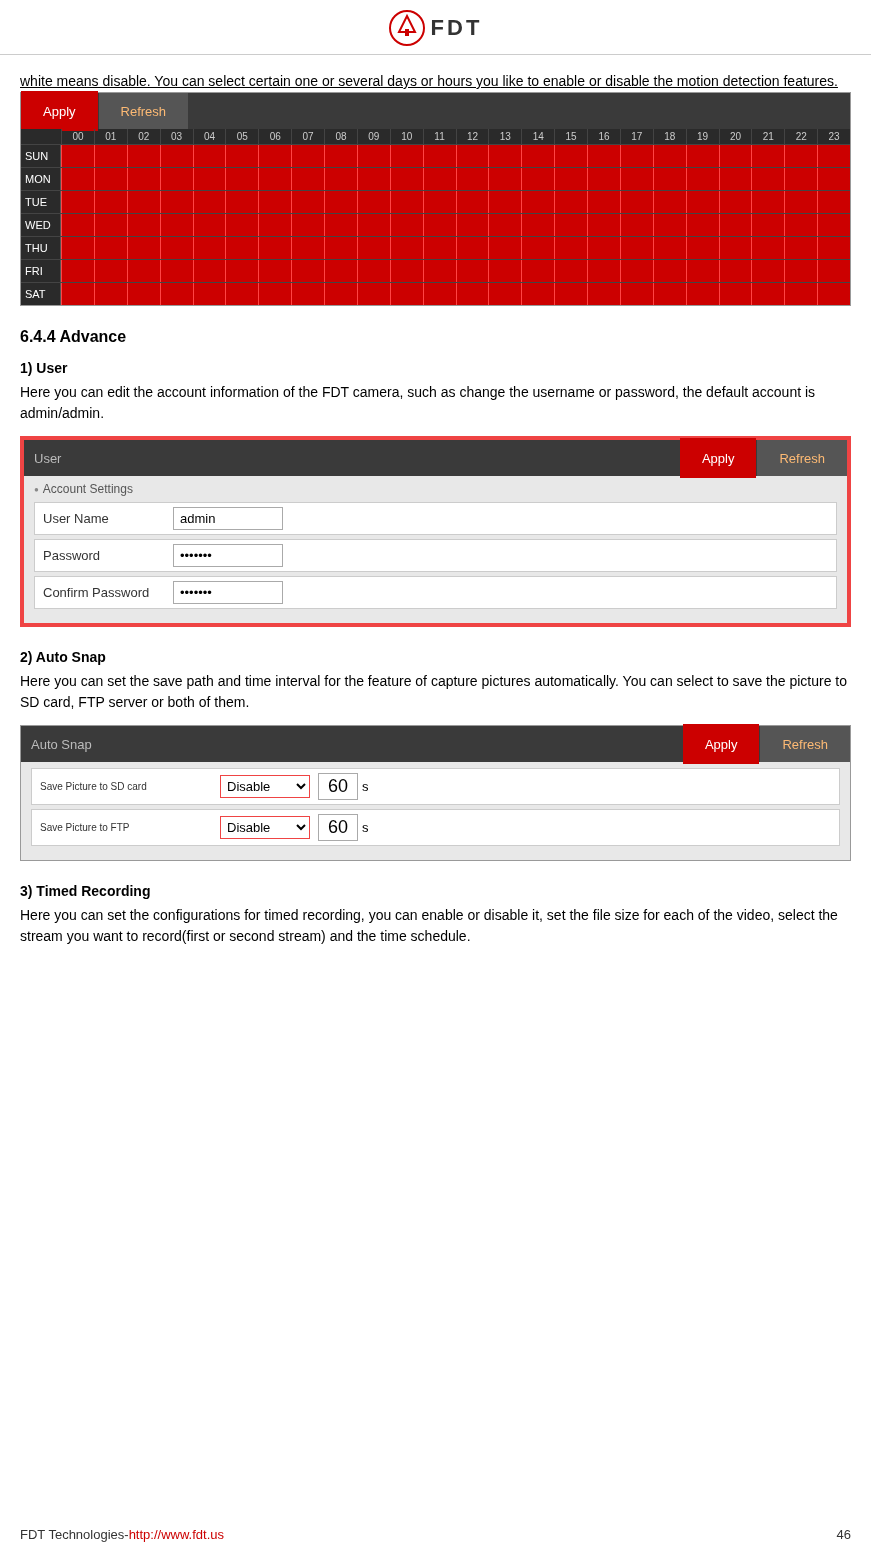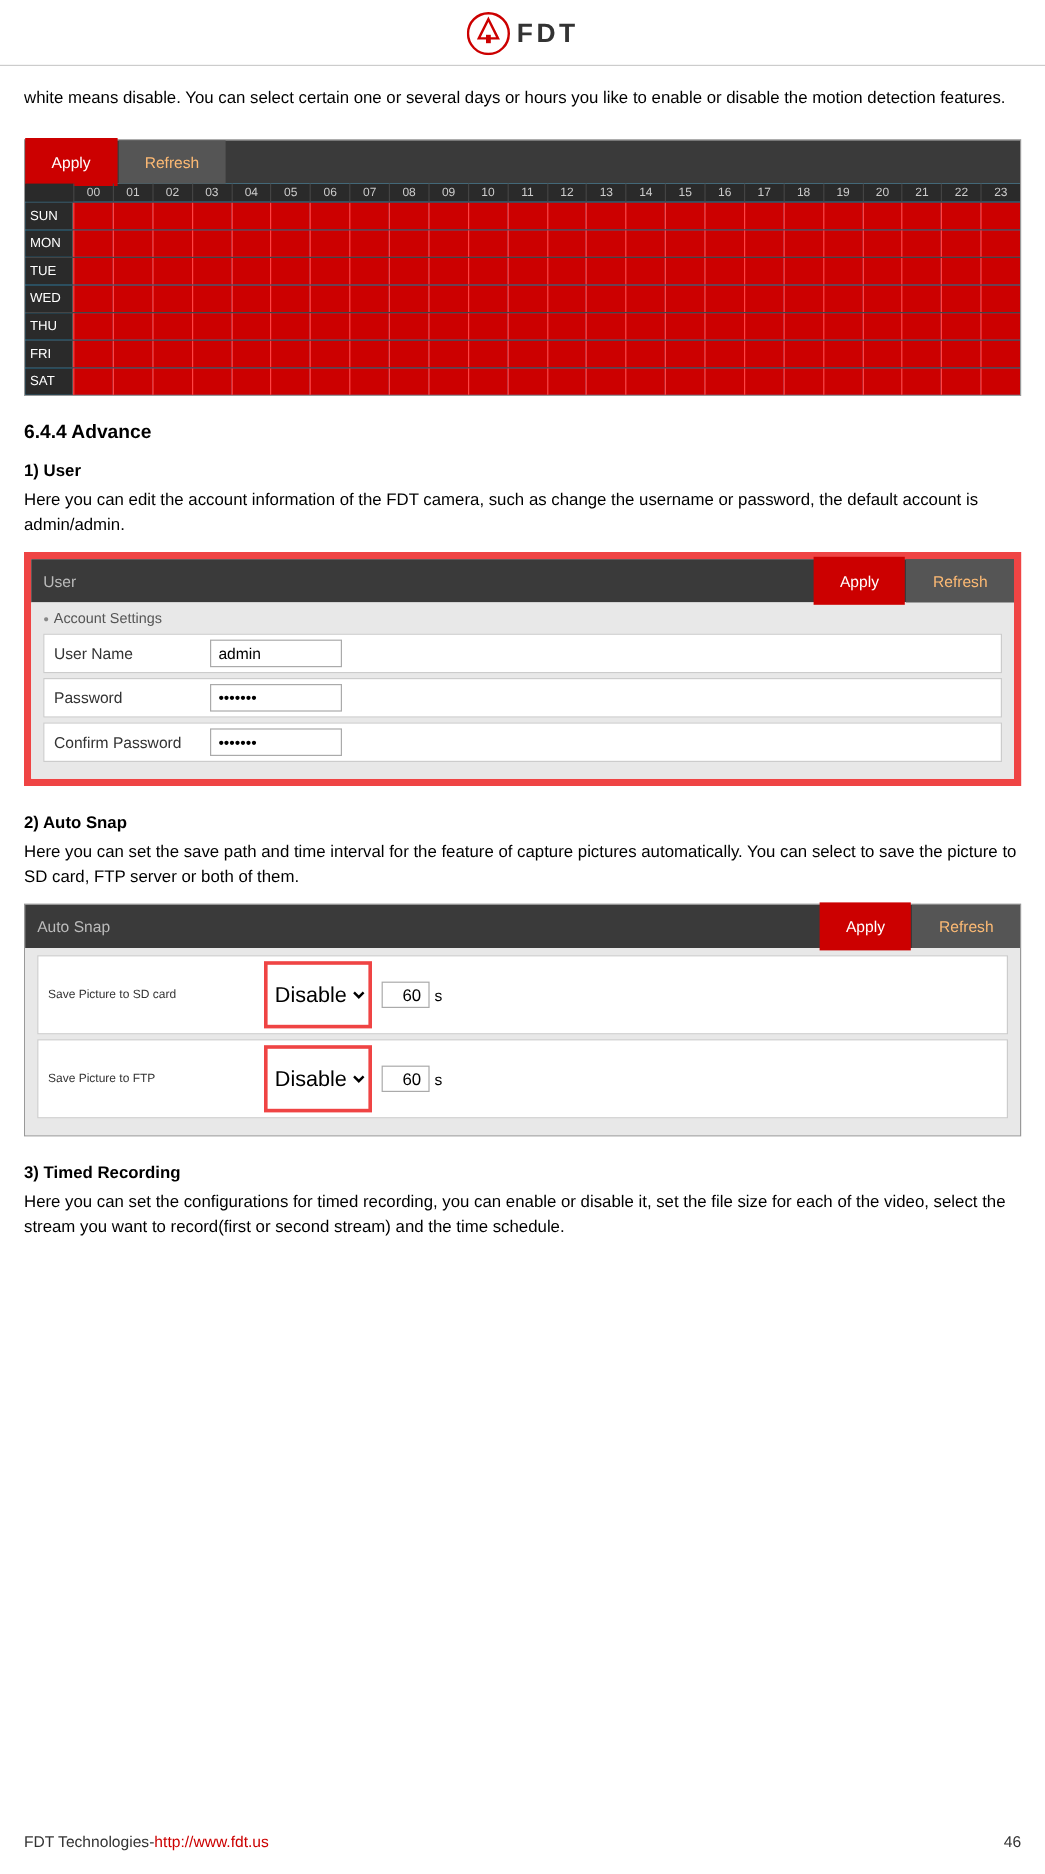--- a/index.html
+++ b/index.html
@@ -39,21 +39,22 @@
       letter-spacing: 3px;
     }
 
     .content {
       padding: 16px 20px;
     }
 
     .intro-text {
       font-size: 14px;
       line-height: 1.5;
-      margin-bottom: 24px;
+      margin-bottom: 0;
+      text-decoration: underline;
     }
 
     
     .panel {
       border: 1px solid #999;
       margin-bottom: 22px;
       background: #fff;
     }
 
     .panel-header {
@@ -169,21 +170,21 @@
     }
 
     .section-text {
       font-size: 14px;
       line-height: 1.5;
       margin-bottom: 12px;
     }
 
     
     .user-panel {
-      border: 6px solid #ef4444;
+      border: 4px solid #ef4444;
       margin-bottom: 22px;
     }
 
     .user-panel-body {
       background: #e8e8e8;
       padding: 6px 10px 10px 10px;
     }
 
     .account-settings-label {
       font-size: 12px;
@@ -239,34 +240,34 @@
     }
 
     .autosnap-label {
       width: 180px;
       font-size: 10px;
       color: #333;
     }
 
     .autosnap-select {
       background: #fff;
-      border: 3px solid #ef4444;
-      padding: 14px 2px;
-      font-size: 18px;
+      border: 1px solid #ef4444;
+      padding: 2px 2px;
+      font-size: 13px;
       width: 90px;
     }
 
     .autosnap-value {
       margin-left: 8px;
       background: #fff;
       border: 1px solid #aaa;
       padding: 2px 6px;
-      font-size: 14px;
+      font-size: 18px;
       width: 40px;
-      text-align: right;
+      text-align: center;
     }
 
     .autosnap-unit {
       margin-left: 4px;
       font-size: 13px;
     }
 
     
     .page-footer {
       position: absolute;

